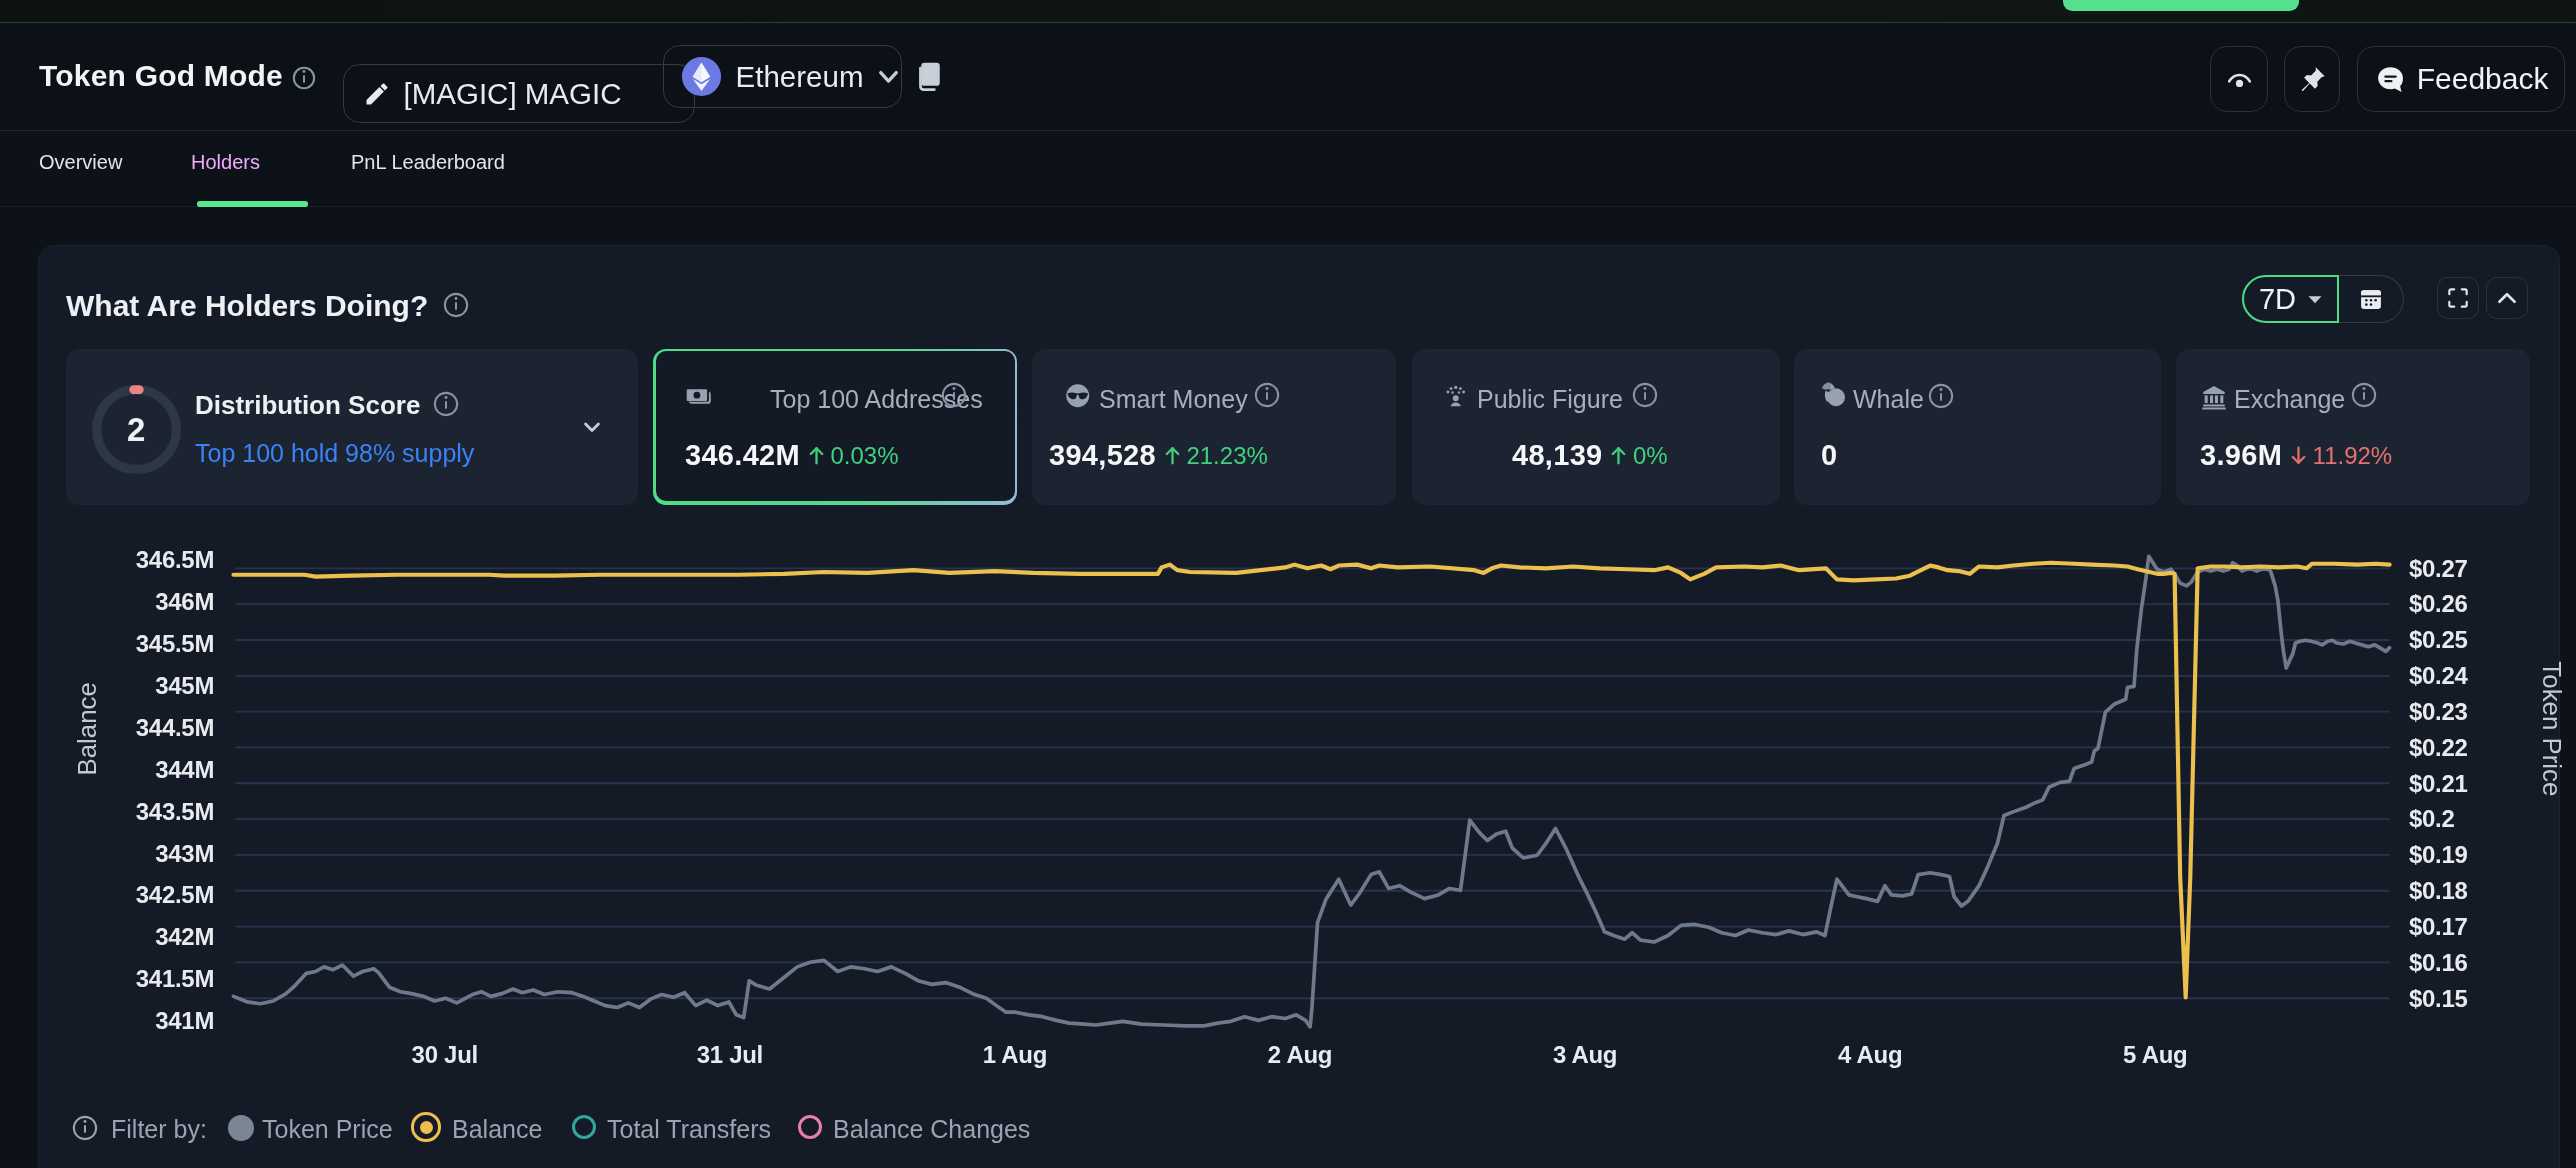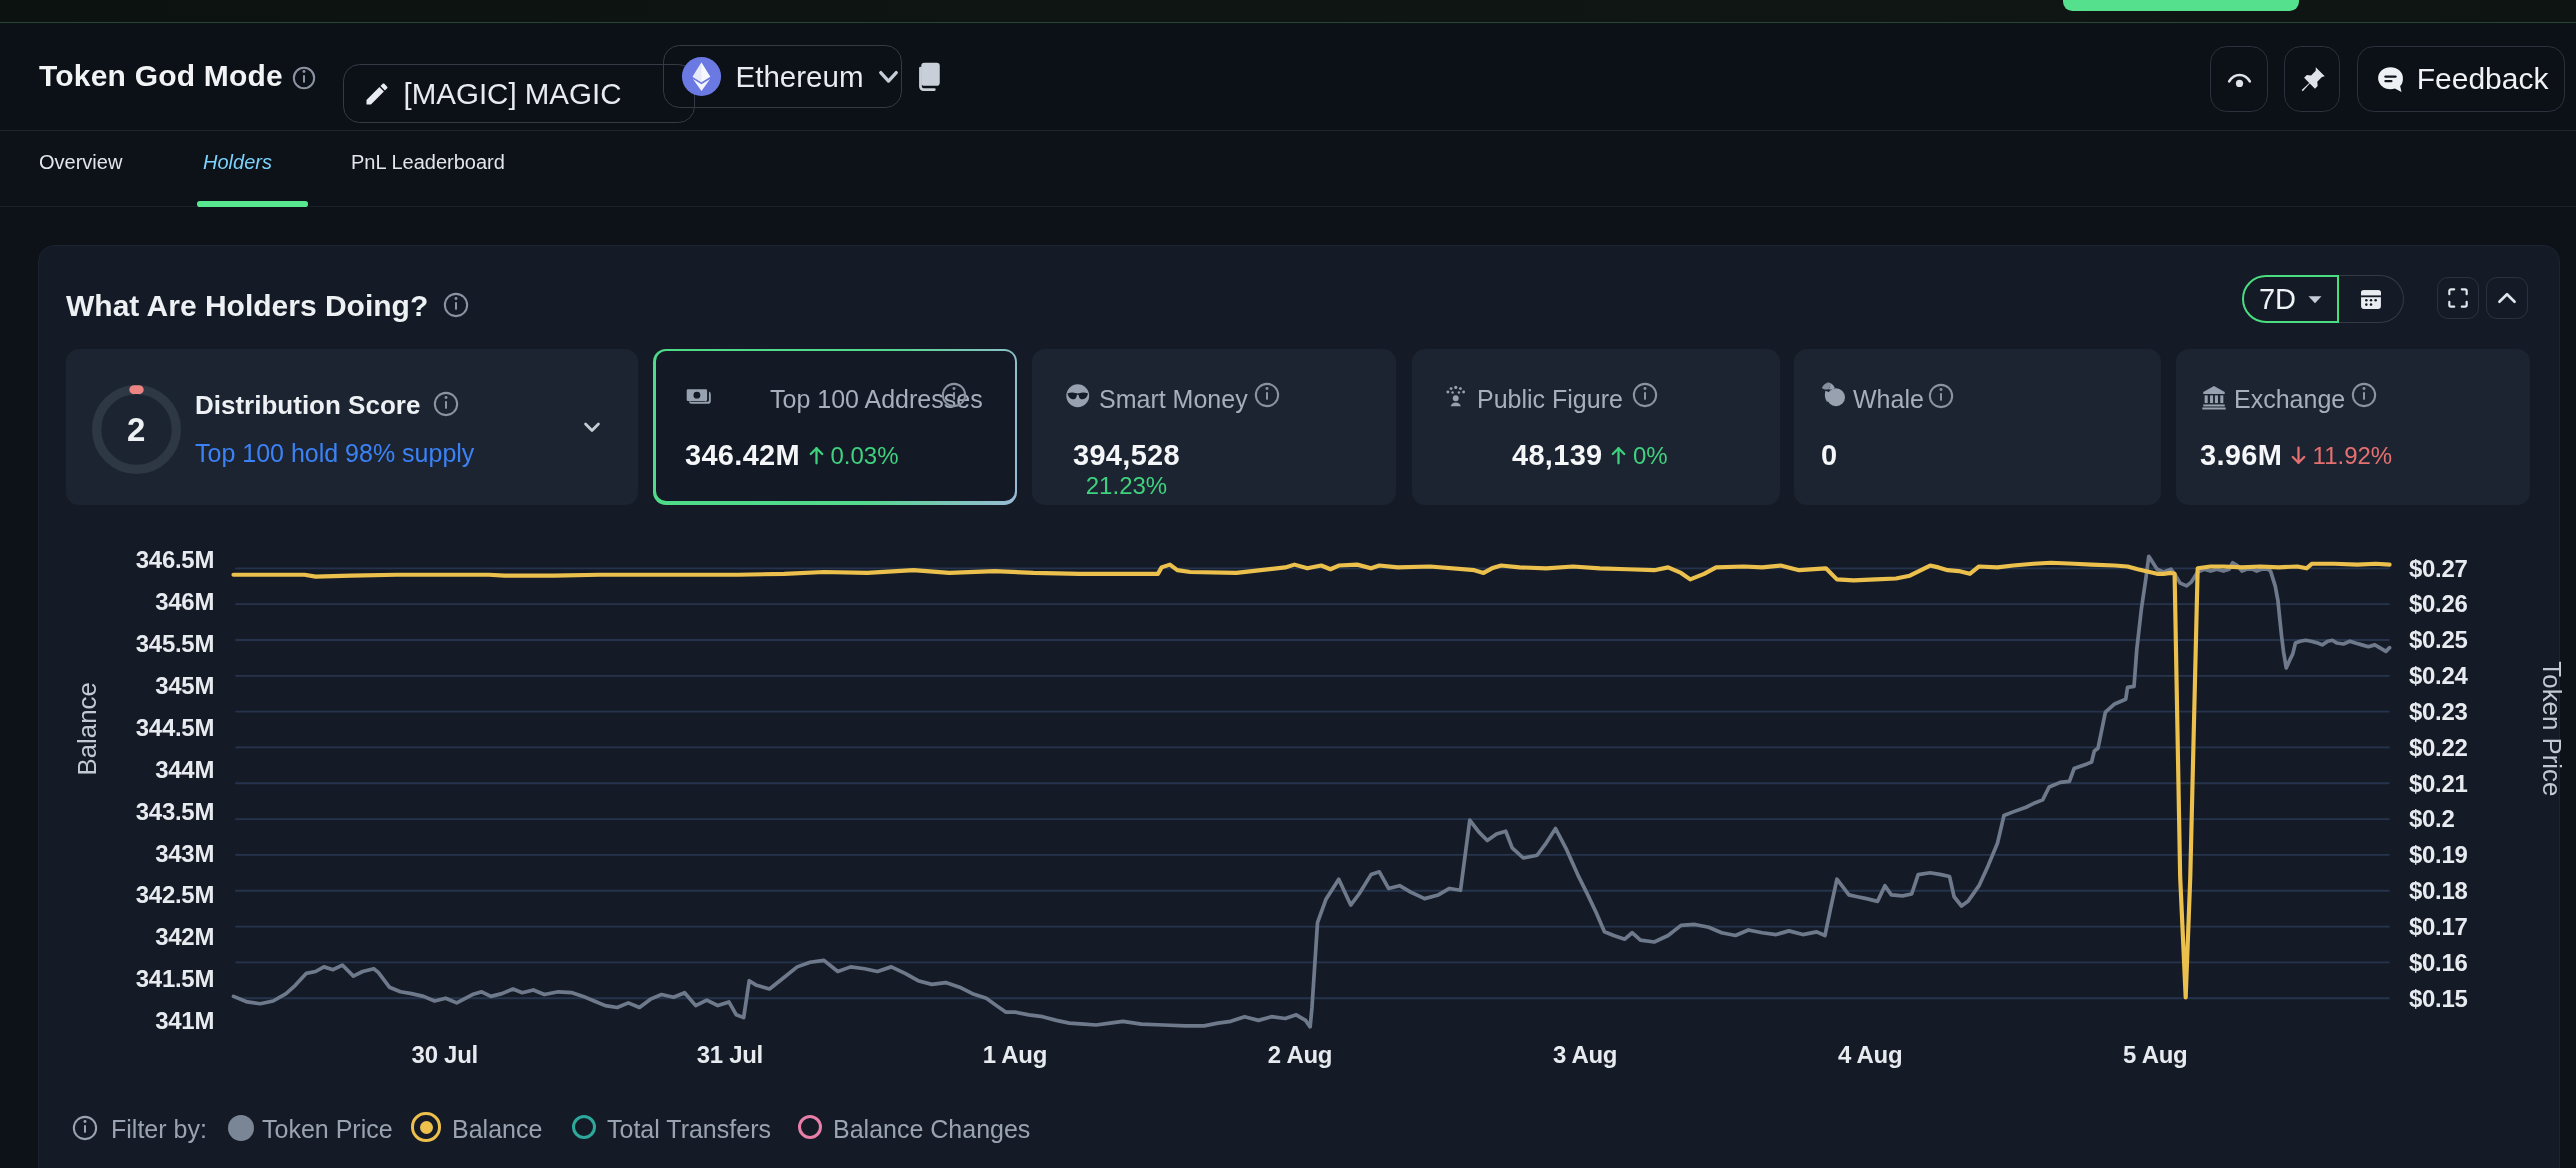--- a/index.html
+++ b/index.html
@@ -81,21 +81,21 @@
         <path d="M12 3a9 8 0 0 0-9 8 9 8 0 0 0 9 8c1.1 0 2.2-.2 3.2-.5L20 21l-1-4.2A9 8 0 0 0 21 11a9 8 0 0 0-9-8z"></path>
         <rect x="7.5" y="9" width="9" height="1.7" rx="0.85" fill="#10151d"></rect>
         <rect x="7.5" y="12.3" width="6" height="1.7" rx="0.85" fill="#10151d"></rect>
       </svg>
     </div>
   <div style="margin-left:10px;font-size:30px;color:#f0f2f5;">Feedback</div>
 </div>
 
 <div class="abs tabs"></div>
 <div class="tab" style="left:39px;">Overview</div>
-<div class="tab" style="left:203px;color:#7dd3fc;font-style:italic;">Holders</div>
+<div class="tab" style="left:191px;color:#f0abfc;">Holders</div>
 <div class="tab" style="left:351px;">PnL Leaderboard</div>
 <div class="abs" style="left:197px;top:201px;width:111px;height:5.5px;background:#57e88f;border-radius:2.8px;"></div>
 
 <div class="abs bigcard"></div>
 <div class="abs cardtitle">What Are Holders Doing?</div>
 <svg class="abs" style="left:443px;top:292px" width="26" height="26" viewBox="0 0 28 28">
     <circle cx="14" cy="14" r="12" fill="none" stroke="#8b93a2" stroke-width="2.2"></circle>
     <line x1="14" y1="11" x2="14" y2="19" stroke="#8b93a2" stroke-width="2.2"></line>
     <circle cx="14" cy="7" r="1.6" fill="#8b93a2"></circle>
   </svg>
@@ -180,21 +180,21 @@
       <path d="M3.6 10.1c2.6-1 5.2-1 7.4.1.4.2.5.5.4.9l-.5 1.9c-.4 1.6-2.2 2.3-3.8 1.7-1.3-.5-2.4-1.6-2.9-3z" fill="#161d29"></path>
       <path d="M20.4 10.1c-2.6-1-5.2-1-7.4.1-.4.2-.5.5-.4.9l.5 1.9c.4 1.6 2.2 2.3 3.8 1.7 1.3-.5 2.4-1.6 2.9-3z" fill="#161d29"></path>
       <rect x="10.5" y="10.1" width="3" height="1.1" fill="#161d29"></rect>
     </svg></div>
 <div class="sc-label" style="left:1099px;">Smart Money</div>
 <svg class="abs" style="left:1254px;top:382px" width="26" height="26" viewBox="0 0 28 28">
     <circle cx="14" cy="14" r="12" fill="none" stroke="#8b93a2" stroke-width="2.2"></circle>
     <line x1="14" y1="11" x2="14" y2="19" stroke="#8b93a2" stroke-width="2.2"></line>
     <circle cx="14" cy="7" r="1.6" fill="#8b93a2"></circle>
   </svg>
-<div class="sc-value" style="left:1073px;flex-direction:column;">394,528<svg style="margin:0 1.8px 0 3.7px" width="25" height="25" viewBox="0 0 24 24" fill="none" stroke="#3fd17d" stroke-width="2.2" stroke-linecap="round" stroke-linejoin="round">
+<div class="sc-value" style="left:1049px;">394,528<svg style="margin:0 1.8px 0 3.7px" width="25" height="25" viewBox="0 0 24 24" fill="none" stroke="#3fd17d" stroke-width="2.2" stroke-linecap="round" stroke-linejoin="round">
       <path d="M12 19.5V5"></path>
       <path d="M6.5 10.5 12 5l5.5 5.5"></path>
     </svg><span class="sc-pct green" style="font-weight:500;">21.23%</span></div>
 
 <div class="abs" style="left:1441px;top:381px;"><svg width="29.5" height="29.5" viewBox="0 0 24 24" fill="#98a1af">
       <circle cx="12" cy="14" r="2.4"></circle>
       <path d="M7.8 20.6a4.4 4.4 0 0 1 8.4 0z"></path>
       <circle cx="12" cy="5.2" r="1.3"></circle>
       <circle cx="8.2" cy="6.2" r="1.2"></circle>
       <circle cx="15.8" cy="6.2" r="1.2"></circle>

